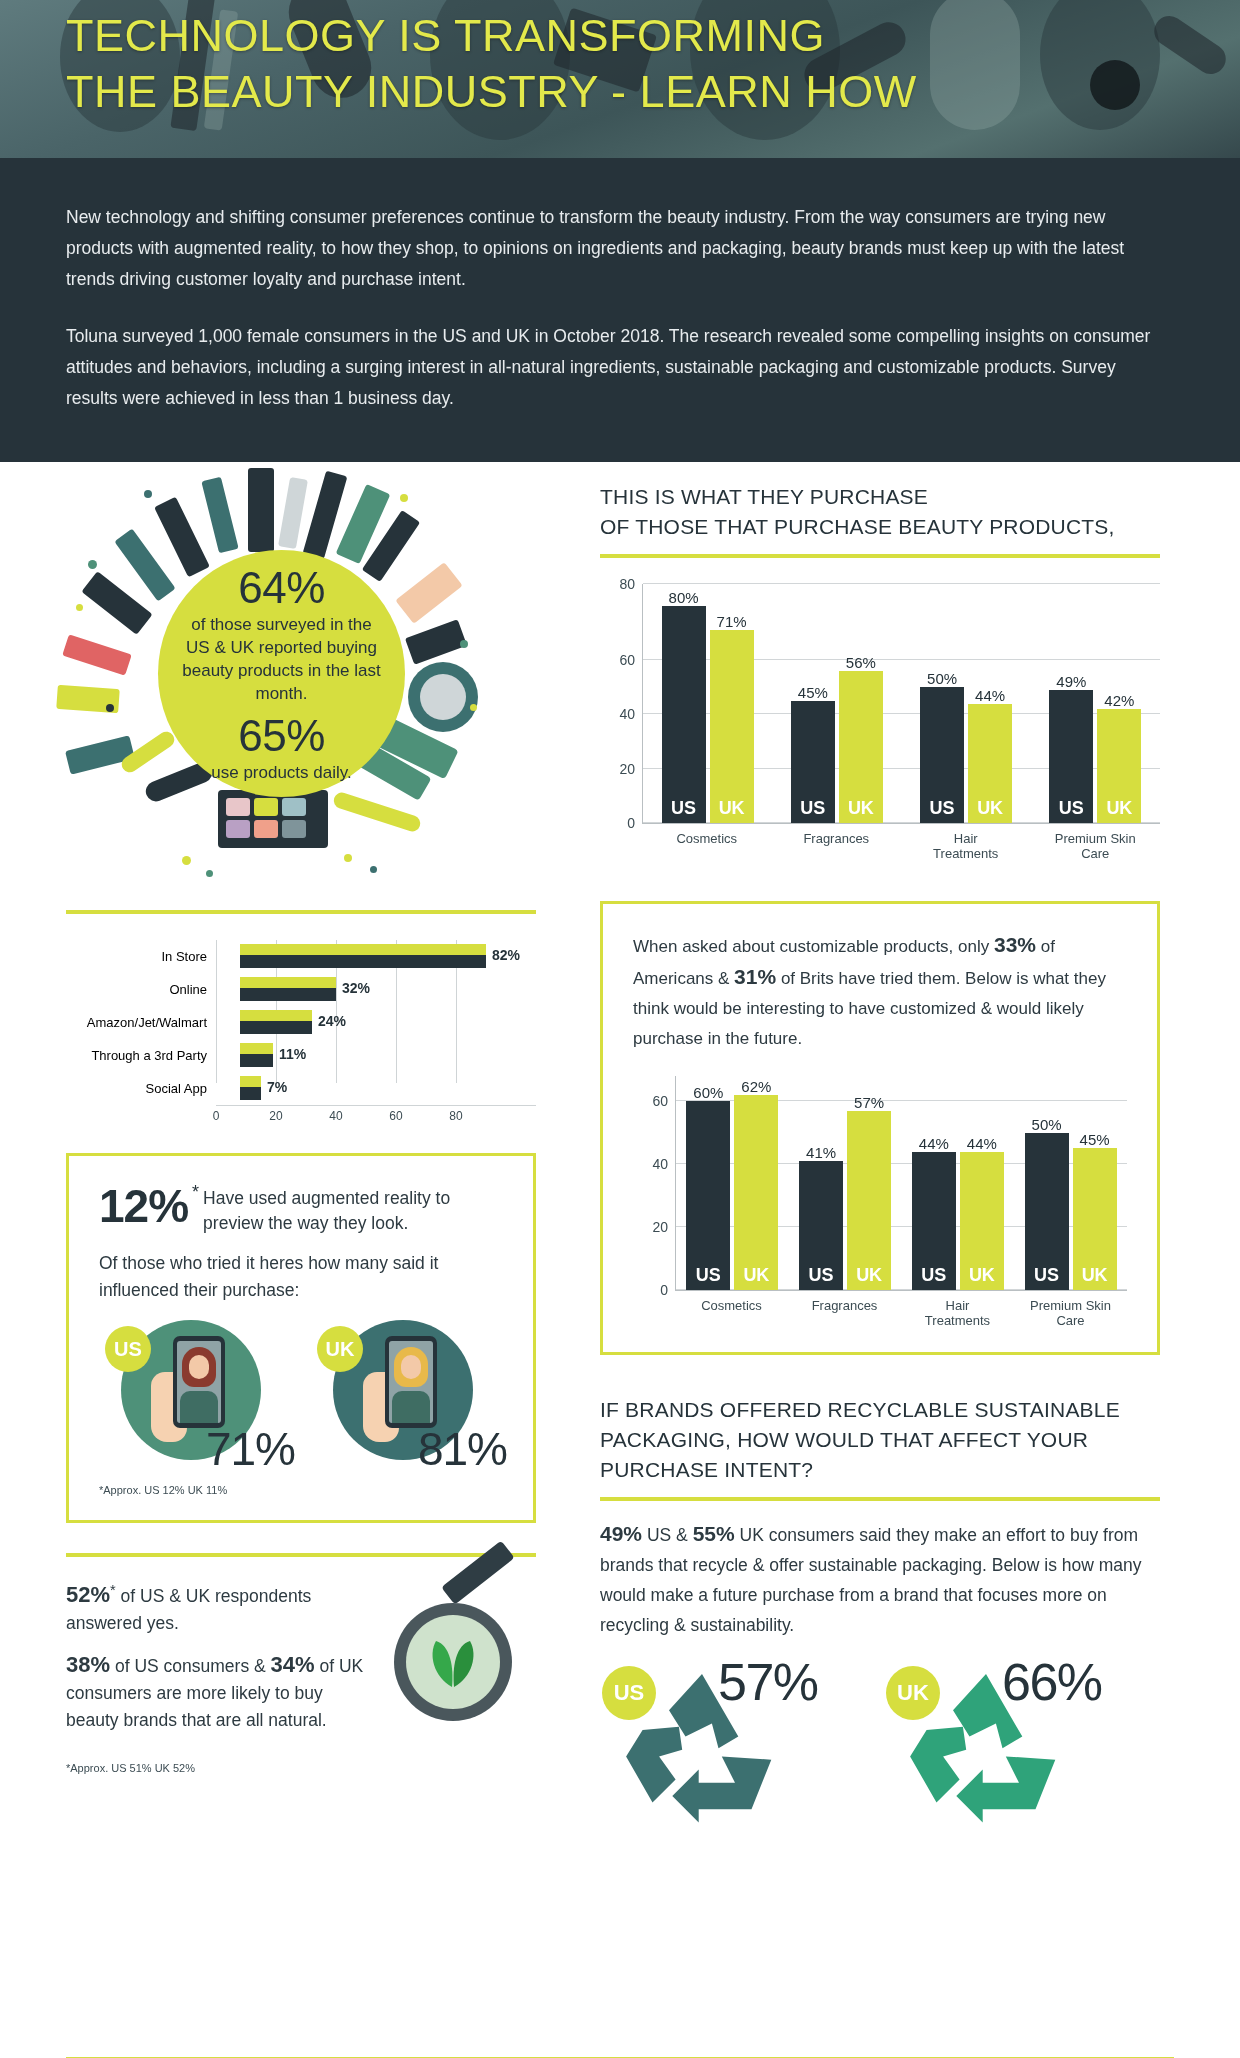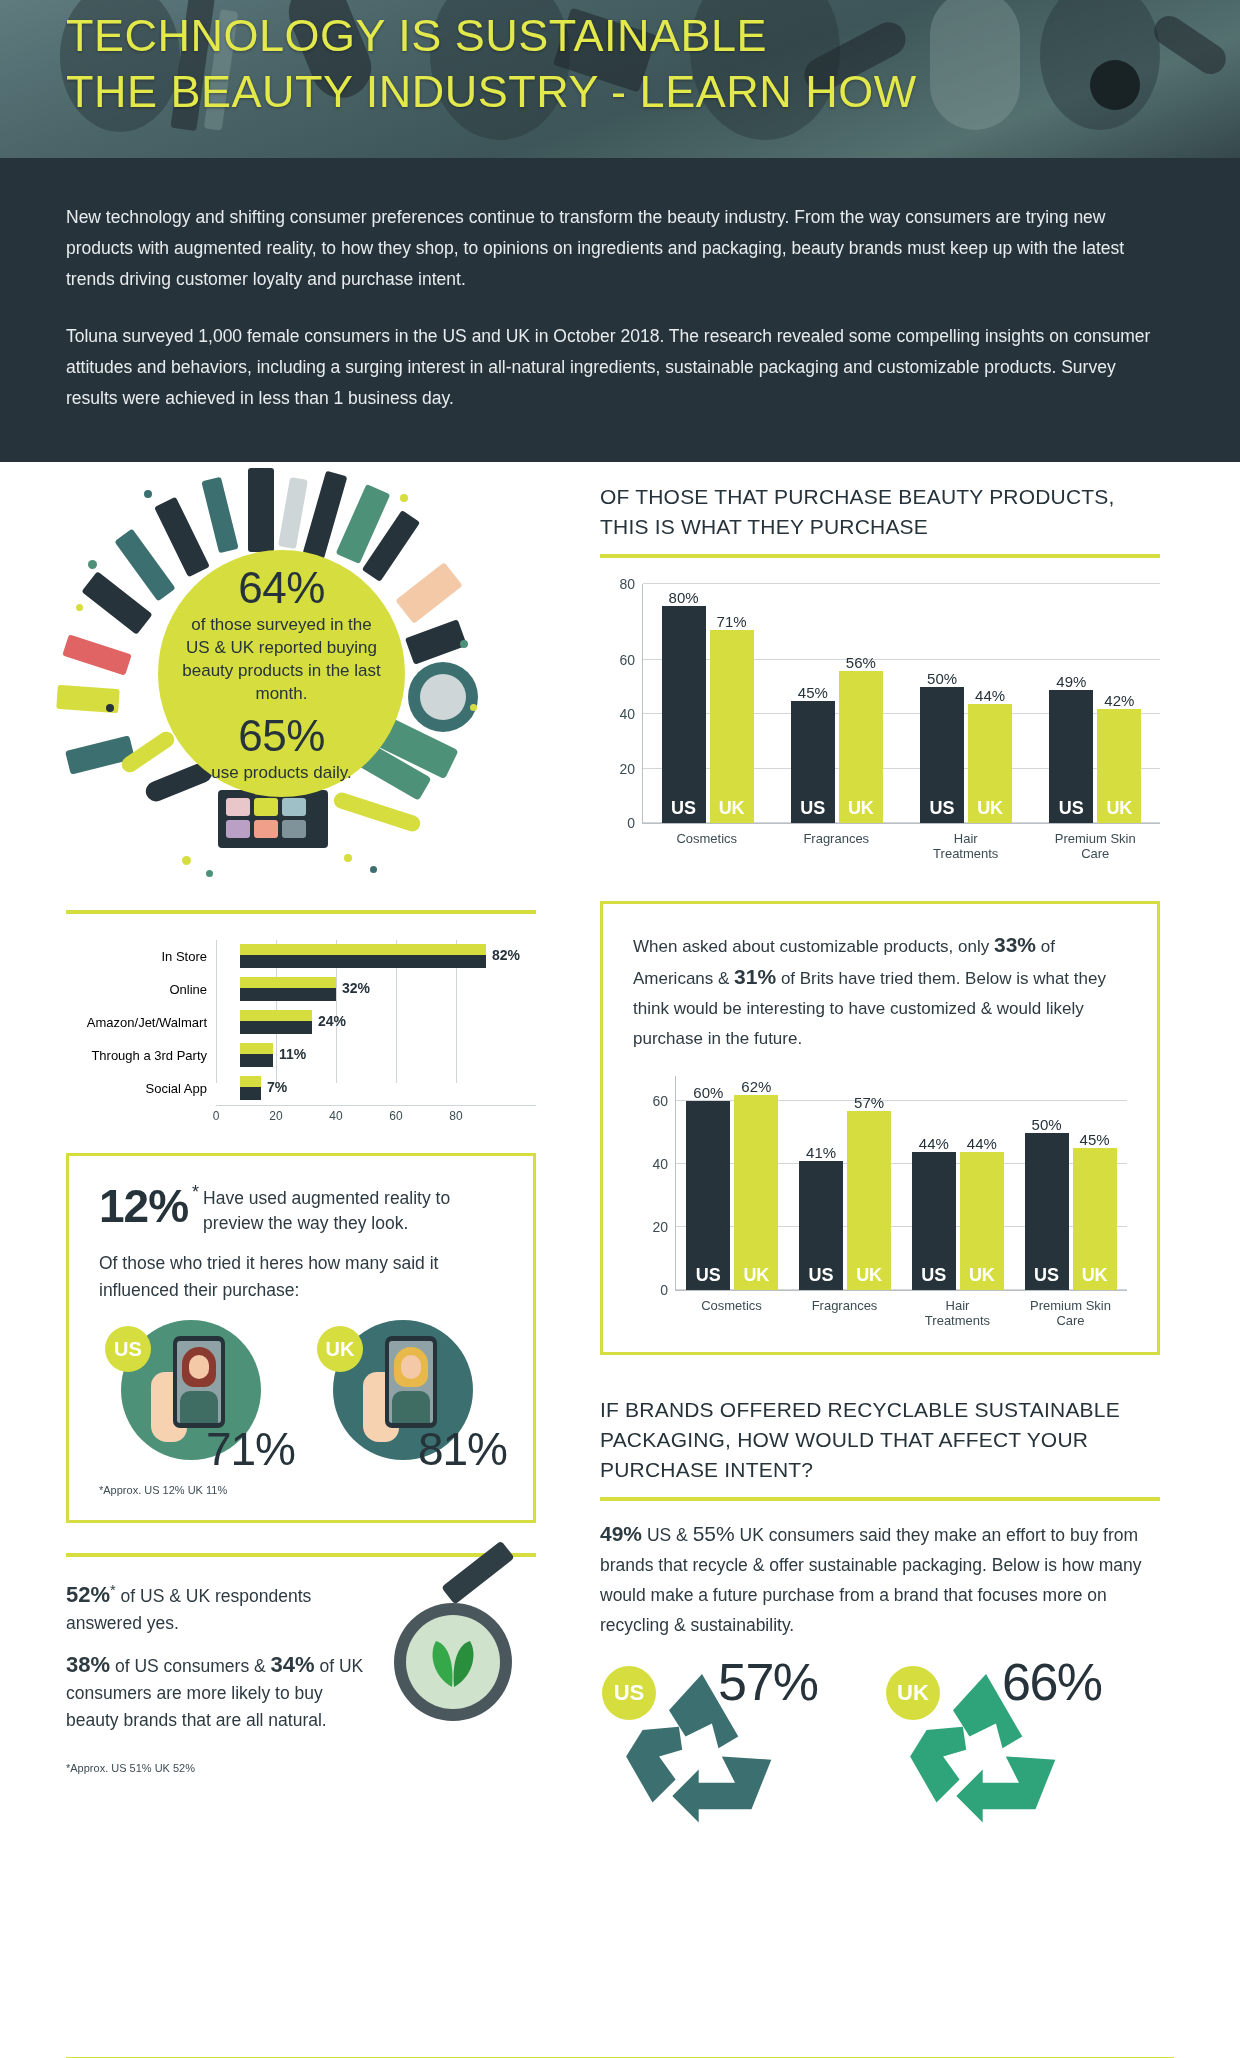--- a/index.html
+++ b/index.html
@@ -251,21 +251,21 @@
       <i class="oval" style="left:430px;top:-30px;width:140px;height:170px;"></i>
       <i style="left:560px;top:20px;width:90px;height:60px;transform:rotate(18deg);"></i>
       <i class="oval" style="left:690px;top:-40px;width:150px;height:180px;"></i>
       <i style="left:800px;top:40px;width:110px;height:34px;transform:rotate(-28deg);border-radius:18px;"></i>
       <i class="lite" style="left:930px;top:-10px;width:90px;height:140px;border-radius:45px;"></i>
       <i class="oval" style="left:1040px;top:-20px;width:120px;height:150px;"></i>
       <i style="left:1150px;top:30px;width:80px;height:30px;transform:rotate(34deg);border-radius:15px;"></i>
       <i class="oval" style="left:1090px;top:60px;width:50px;height:50px;background:#101619;opacity:.8;"></i>
     </div>
     <div class="hero-title">
-      <span>TECHNOLOGY IS SUSTAINABLE</span>
+      <span>TECHNOLOGY IS TRANSFORMING</span>
       <span>THE BEAUTY INDUSTRY - LEARN HOW</span>
     </div>
   </div>
 
   <div class="intro">
     <p>New technology and shifting consumer preferences continue to transform the beauty industry. From the way consumers are trying new products with augmented reality, to how they shop, to opinions on ingredients and packaging, beauty brands must keep up with the latest trends driving customer loyalty and purchase intent.</p>
     <p>Toluna surveyed 1,000 female consumers in the US and UK in October 2018. The research revealed some compelling insights on consumer attitudes and behaviors, including a surging interest in all-natural ingredients, sustainable packaging and customizable products. Survey results were achieved in less than 1 business day.</p>
   </div>
 
   <div class="main" style="height:1575px;">
@@ -451,22 +451,22 @@
         </div>
         <div class="footnote">*Approx. US 51% UK 52%</div>
       </div>
 
     </div>
 
     <div class="col-right">
 
       <div style="margin:20px 60px 0 0;width:560px;">
         <div class="sec-title">
+          <div>THIS IS WHAT THEY PURCHASE</div>
           <div>OF THOSE THAT PURCHASE BEAUTY PRODUCTS,</div>
-          <div>THIS IS WHAT THEY PURCHASE</div>
         </div>
         <div class="rule"></div>
 
         <div class="vchart" style="margin-top:26px;">
           <div class="plot" style="height:240px;">
             <div class="grid" style="bottom:100%;">
                 <span class="ytick">80</span>
               </div>
             <div class="grid" style="bottom:68.2%;">
                 <span class="ytick">60</span>
@@ -645,21 +645,21 @@
         <div class="sec-title">
           <div>IF BRANDS OFFERED RECYCLABLE SUSTAINABLE</div>
           <div>PACKAGING, HOW WOULD THAT AFFECT YOUR</div>
           <div>PURCHASE INTENT?</div>
         </div>
         <div class="rule"></div>
 
         <p style="font-size:17.5px;line-height:30px;font-weight:300;color:#2d3a41;margin-top:18px;">
           <b style="font-weight:700;font-size:21px;">49%</b>
           <span>US &amp;</span>
-          <b style="font-weight:400;font-size:21px;">55%</b>
+          <b style="font-weight:700;font-size:21px;">55%</b>
           <span>UK consumers said they make an effort to buy from brands that recycle &amp; offer sustainable packaging. Below is how many would make a future purchase from a brand that focuses more on recycling &amp; sustainability.</span>
         </p>
 
         <div class="recycle-row">
           <div class="recycle-fig">
             <svg width="180" height="165" viewBox="0 0 100 100" style="position:absolute;left:12px;top:14px;">
               <g fill="#3c7070">
                 <path d="M50 6 L72 44 L60 51 L56 36 L40 44 L30 28 Z"></path>
                 <path d="M14 40 L36 38 L38 52 L24 56 L34 70 L20 84 L4 56 Z"></path>
                 <path d="M92 58 L80 88 L48 88 L48 96 L32 80 L48 64 L48 72 L70 72 L62 56 Z"></path>

